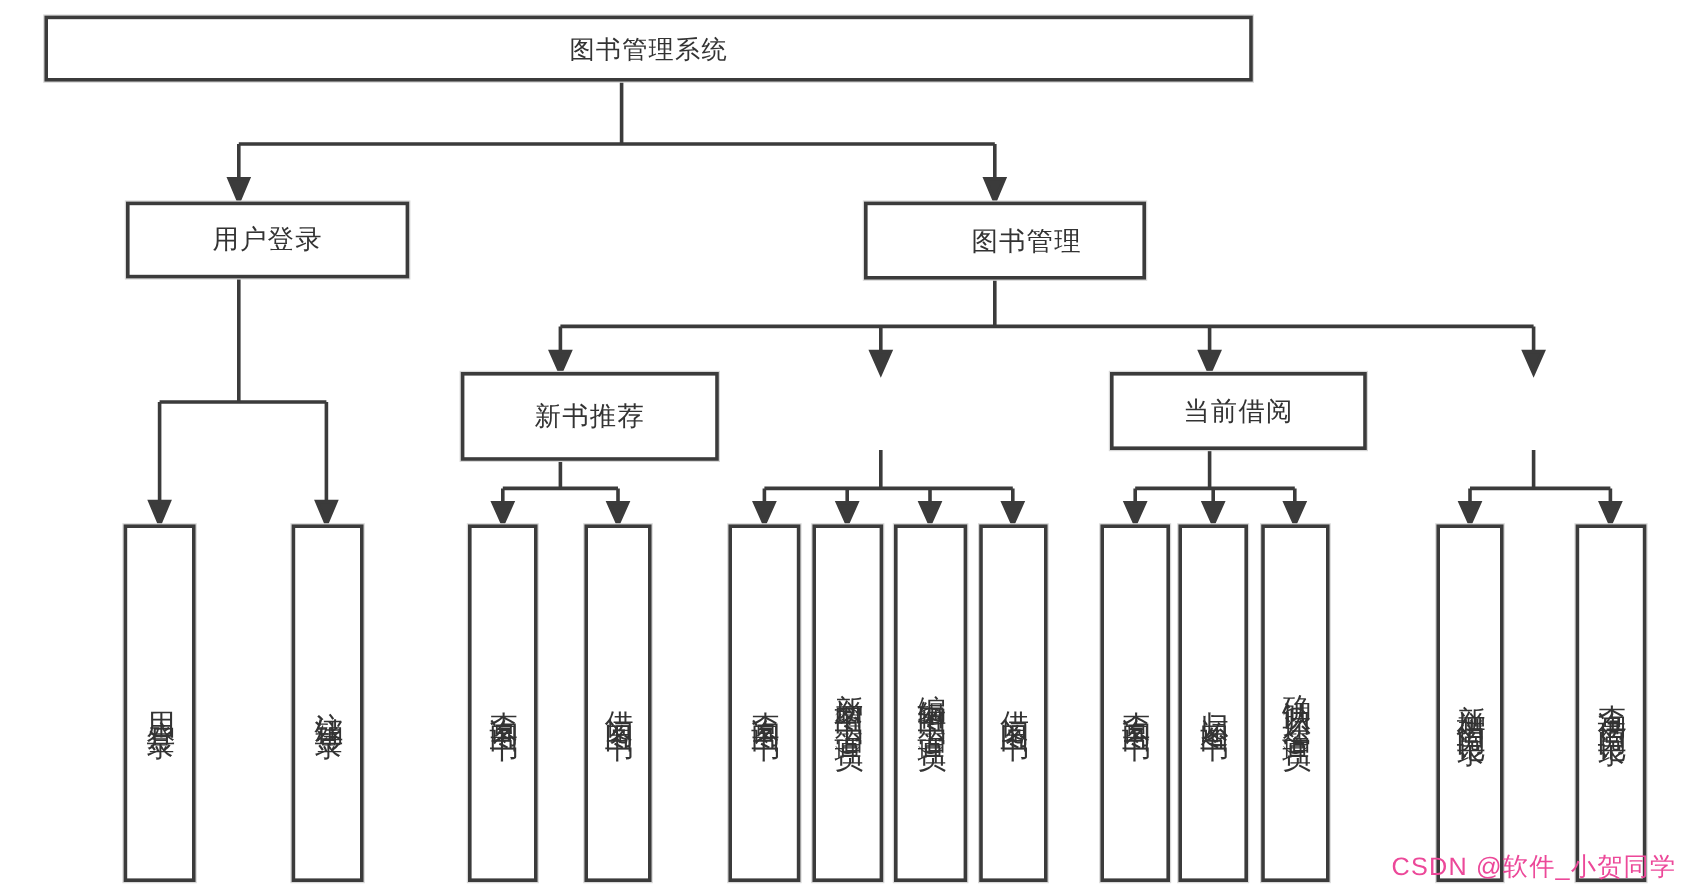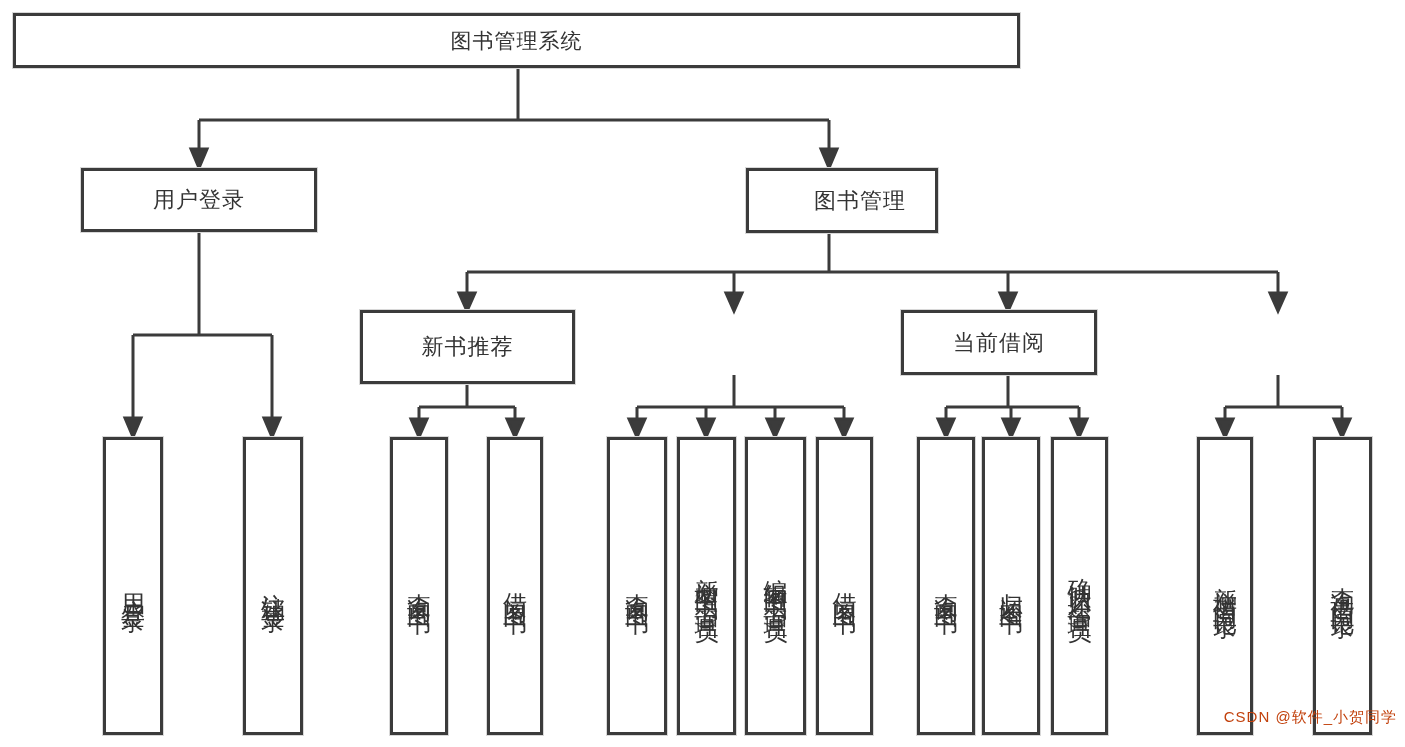--- a/index.html
+++ b/index.html
@@ -22,54 +22,54 @@
     box-sizing: border-box;
     border: 3px solid #3b3b3b;
     background: #ffffff;
     color: #333333;
     display: flex;
     align-items: center;
     justify-content: center;
     text-align: center;
     box-shadow: 0 0 0 1px #d8d8d8;
   }
-  .hbox { font-size: 22px; letter-spacing: 1px; }
+  .hbox { font-size: 22px; letter-spacing: 1px; margin-left: 24px; }
   .vbox {
     writing-mode: vertical-rl;
     font-size: 24px;
     letter-spacing: 6px;
     line-height: 1.0;
   }
   
   .n-root   { left: 13px;   top: 13px;  width: 1007px; height: 55px; font-size: 21px; }
   .n-login  { left: 81px;   top: 168px; width: 236px;  height: 64px; }
-  .n-mgmt   { left: 746px;  top: 168px; width: 192px;  height: 65px; padding-left: 36px; }
+  .n-mgmt   { left: 696px;  top: 168px; width: 235px;  height: 65px; padding-left: 36px; }
   .n-rec    { left: 360px;  top: 310px; width: 215px;  height: 74px; }
   .n-borrow { left: 620px;  top: 310px; width: 228px;  height: 65px; }
-  .n-cur    { left: 901px;  top: 310px; width: 196px;  height: 65px; }
+  .n-cur    { left: 901px;  top: 310px; width: 214px;  height: 65px; }
   .n-hist   { left: 1171px; top: 310px; width: 214px;  height: 65px; }
   .n-l1  { left: 103px;  top: 437px; width: 60px; height: 298px; }
   .n-l2  { left: 243px;  top: 437px; width: 60px; height: 298px; }
   .n-l3  { left: 390px;  top: 437px; width: 58px; height: 298px; }
   .n-l4  { left: 487px;  top: 437px; width: 56px; height: 298px; }
   .n-l5  { left: 607px;  top: 437px; width: 60px; height: 298px; }
   .n-l6  { left: 677px;  top: 437px; width: 59px; height: 298px; }
   .n-l7  { left: 745px;  top: 437px; width: 61px; height: 298px; }
   .n-l8  { left: 816px;  top: 437px; width: 57px; height: 298px; }
   .n-l9  { left: 917px;  top: 437px; width: 58px; height: 298px; }
   .n-l10 { left: 982px;  top: 437px; width: 58px; height: 298px; }
   .n-l11 { left: 1051px; top: 437px; width: 57px; height: 298px; }
   .n-l12 { left: 1197px; top: 437px; width: 56px; height: 298px; }
   .n-l13 { left: 1313px; top: 437px; width: 59px; height: 298px; }
   .watermark {
     position: absolute;
     top: 708px;
     right: 8px;
-    font-size: 15px;
-    color: #c2410c;
+    font-size: 21px;
+    color: #ec4899;
     letter-spacing: 1px;
     white-space: nowrap;
   }
 </style>
 </head>
 <body>
 
 <div class="canvas">
 
   <svg class="connectors" viewBox="0 0 1405 747" xmlns="http://www.w3.org/2000/svg">

